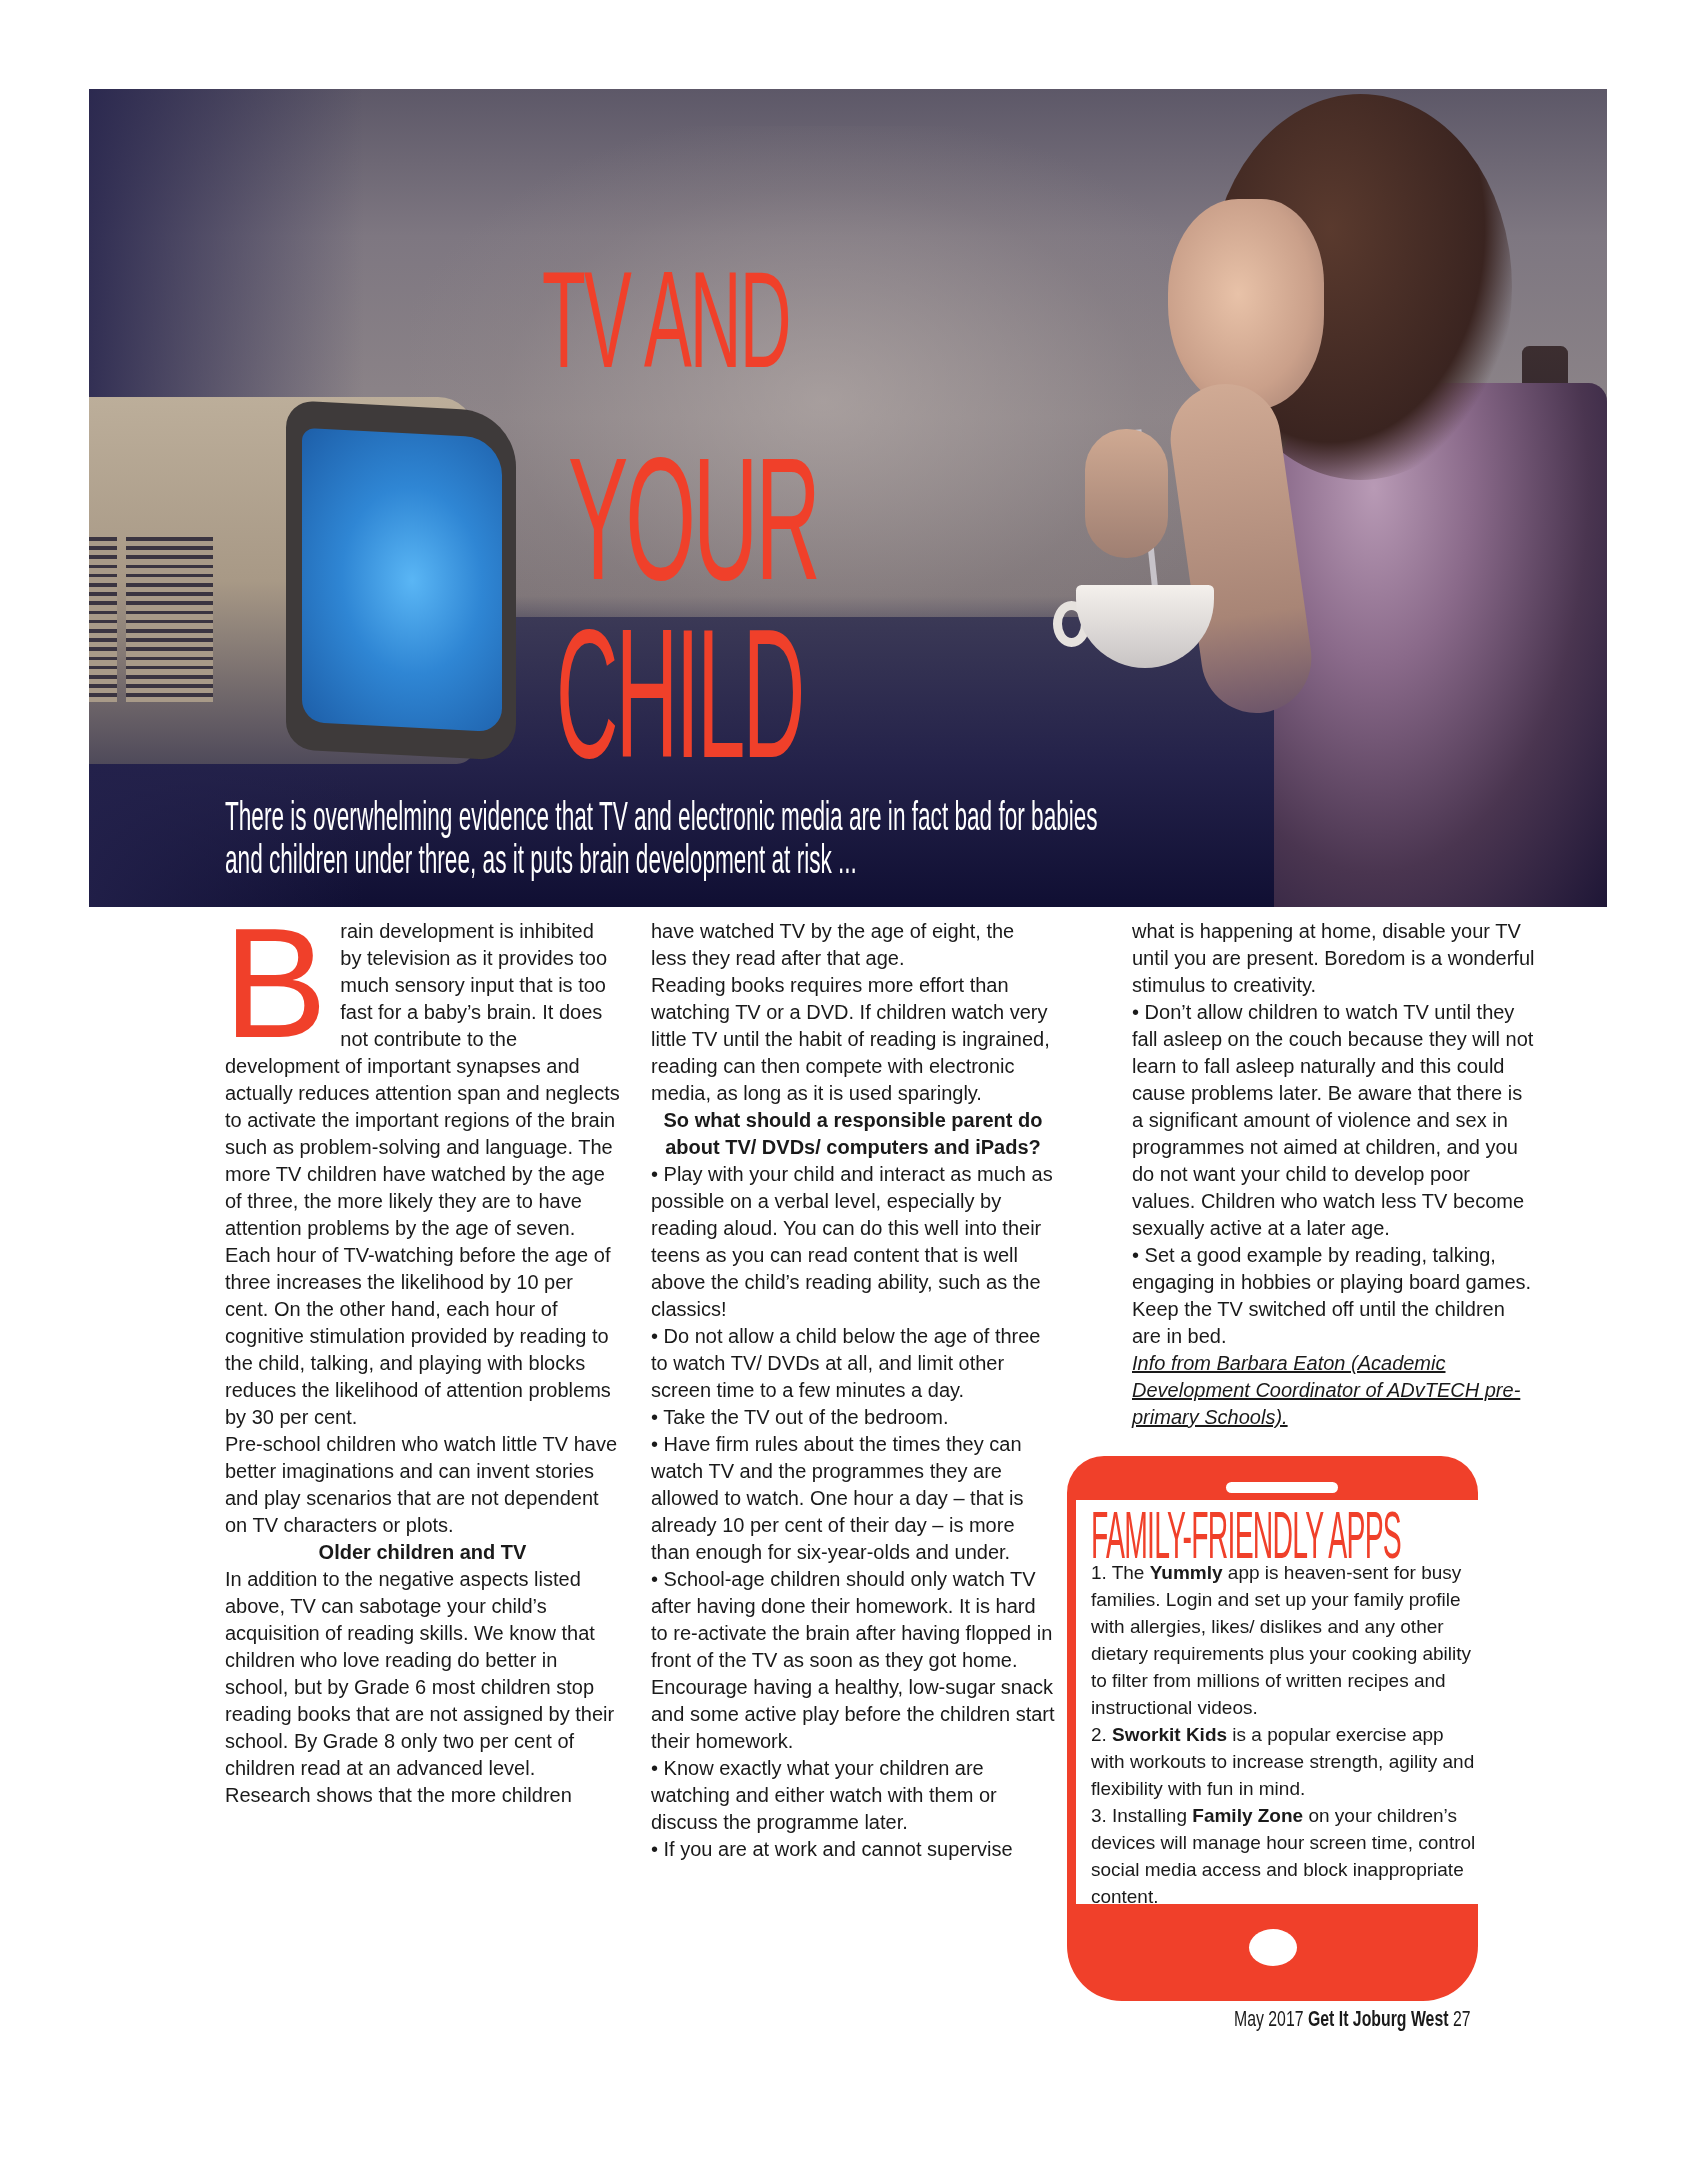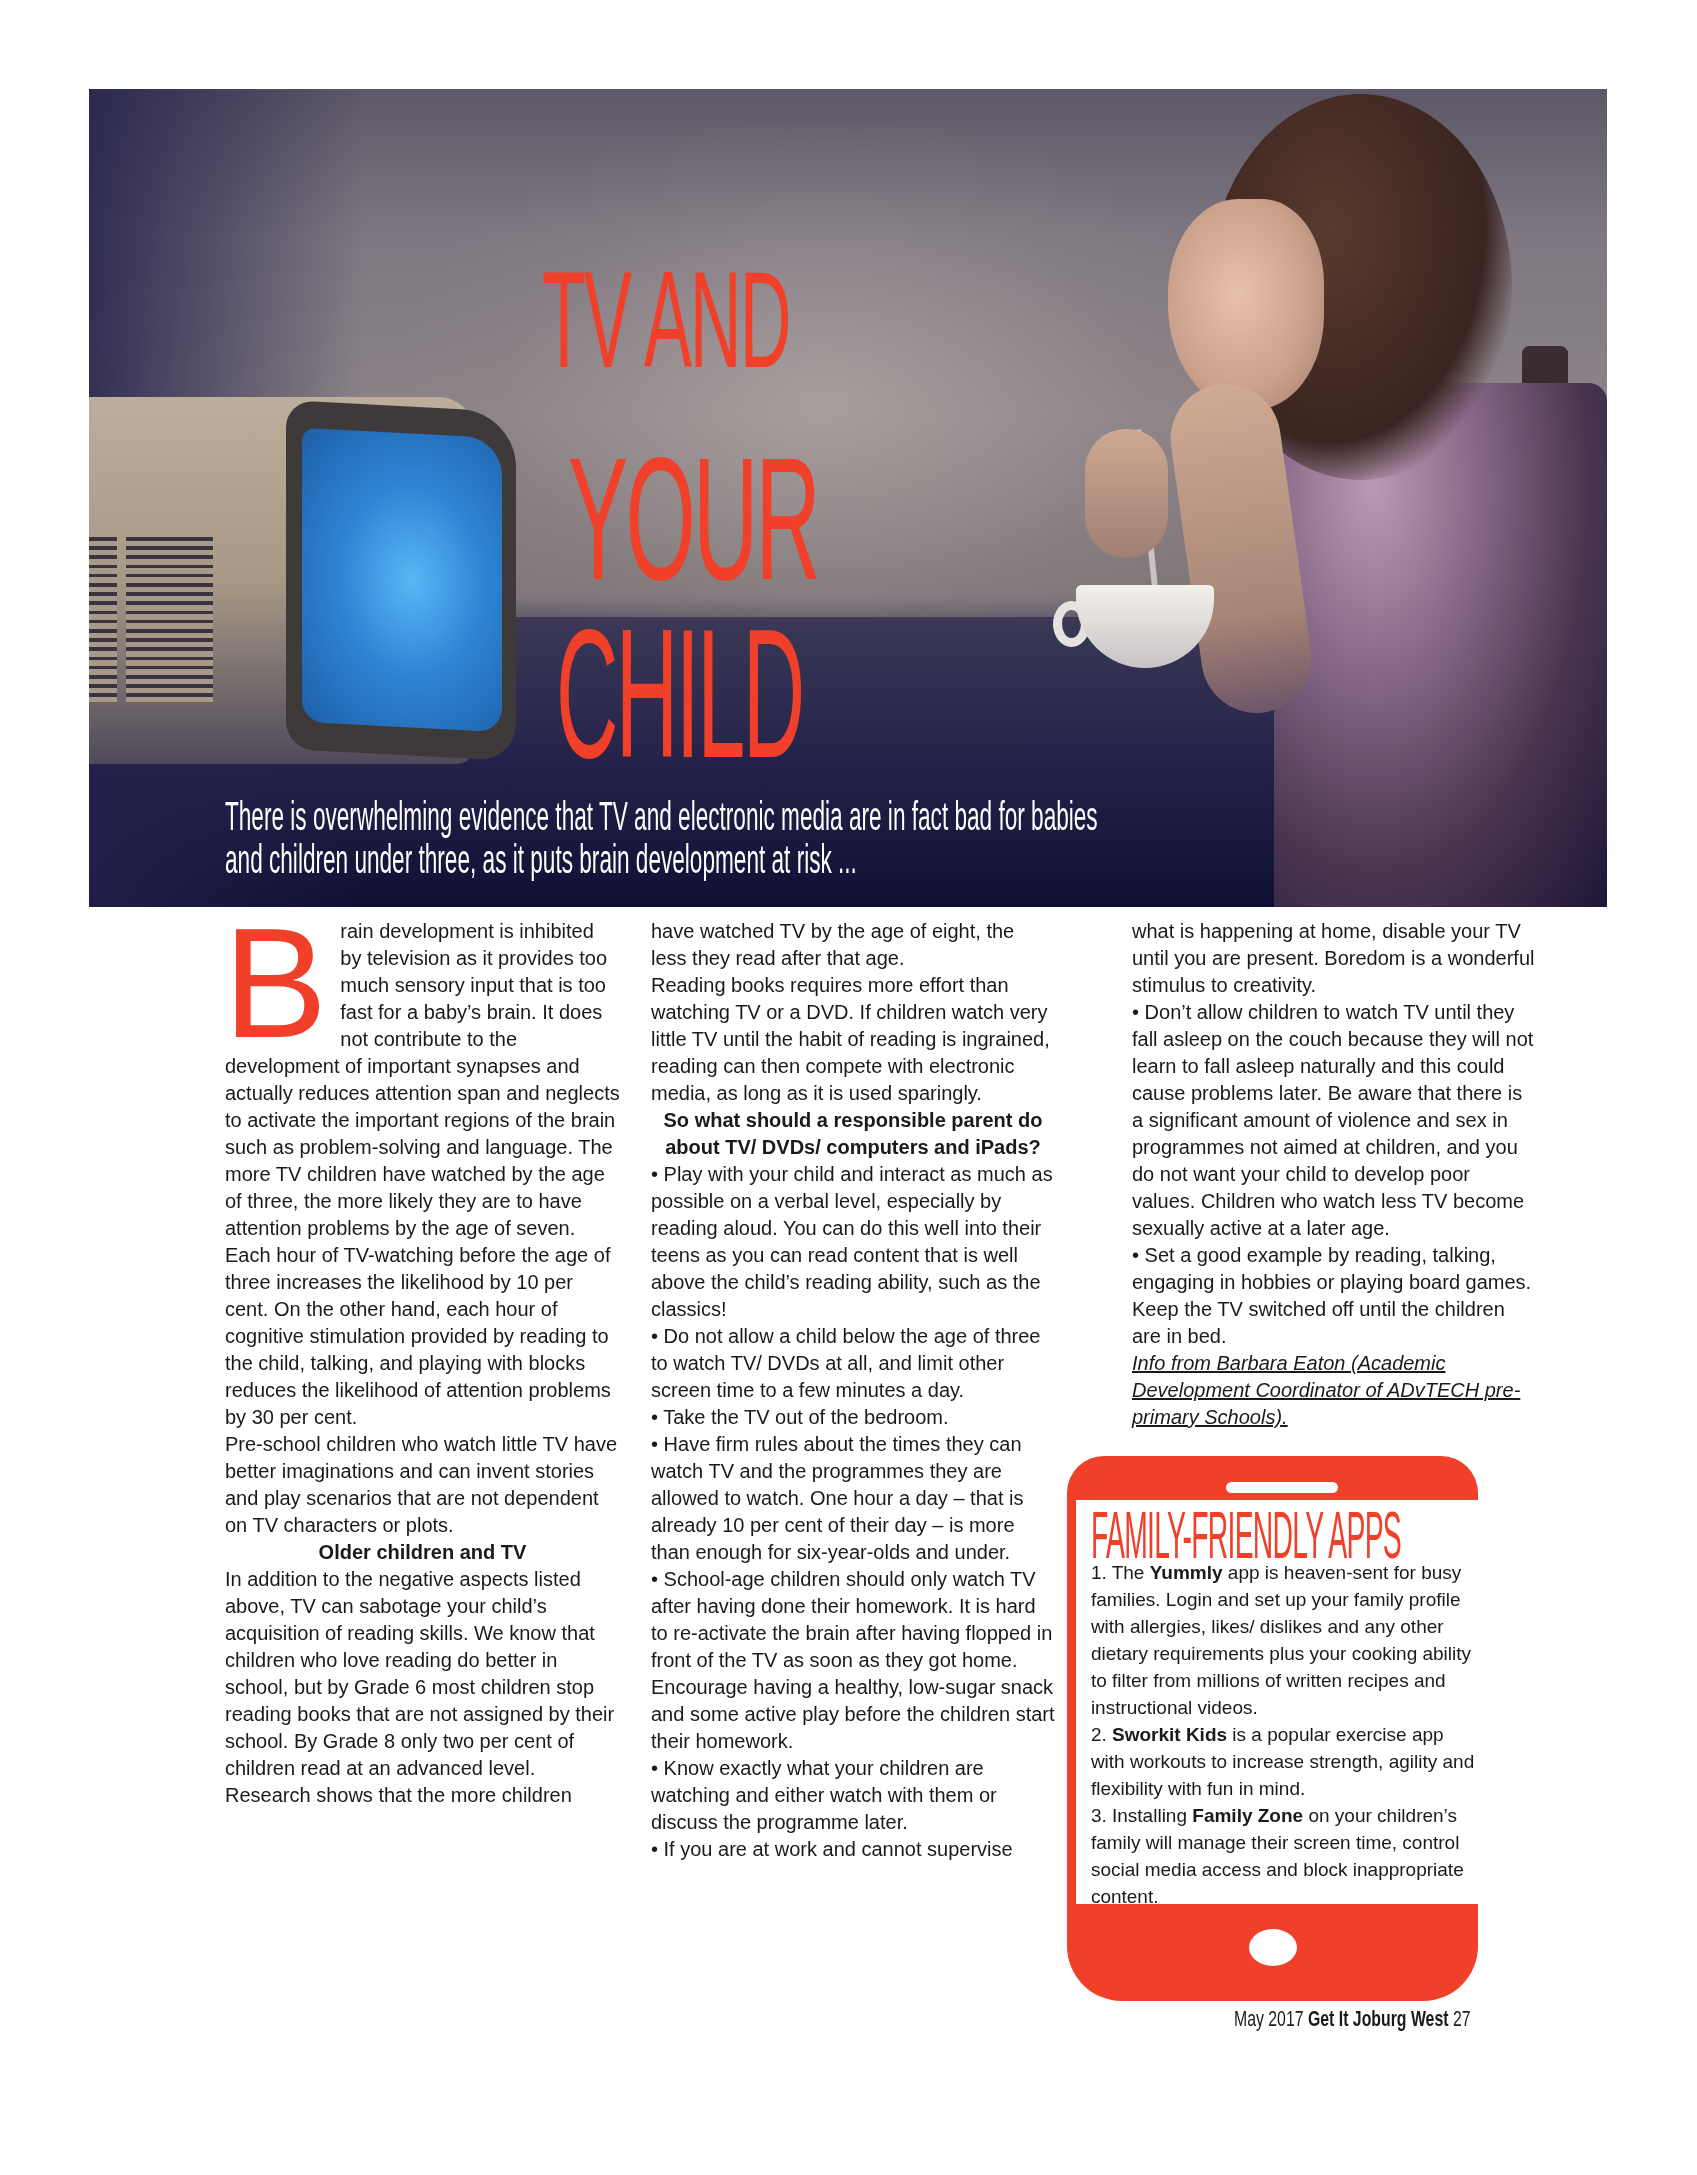--- a/index.html
+++ b/index.html
@@ -151,21 +151,21 @@
   <p class="credit">Info from Barbara Eaton (Academic Development Coordinator of ADvTECH pre-primary Schools).</p>
 </div>
 
 <div class="phone">
   <div class="phone-speaker"></div>
   <div class="phone-screen">
     <div class="apps-title">FAMILY-FRIENDLY APPS</div>
     <div class="apps-body">
       <p><span>1. The </span><b>Yummly</b><span> app is heaven-sent for busy families. Login and set up your family profile with allergies, likes/ dislikes and any other dietary requirements plus your cooking ability to filter from millions of written recipes and instructional videos.</span></p>
       <p><span>2. </span><b>Sworkit Kids</b><span> is a popular exercise app with workouts to increase strength, agility and flexibility with fun in mind.</span></p>
-      <p><span>3. Installing </span><b>Family Zone</b><span> on your children’s family will manage their screen time, control social media access and block inappropriate content.</span></p>
+      <p><span>3. Installing </span><b>Family Zone</b><span> on your children’s devices will manage hour screen time, control social media access and block inappropriate content.</span></p>
     </div>
   </div>
   <div class="phone-home"></div>
 </div>
 
 <div class="footer">
   <span>May 2017</span>
   <b>Get It Joburg West</b>
   <span>27</span>
 </div>

